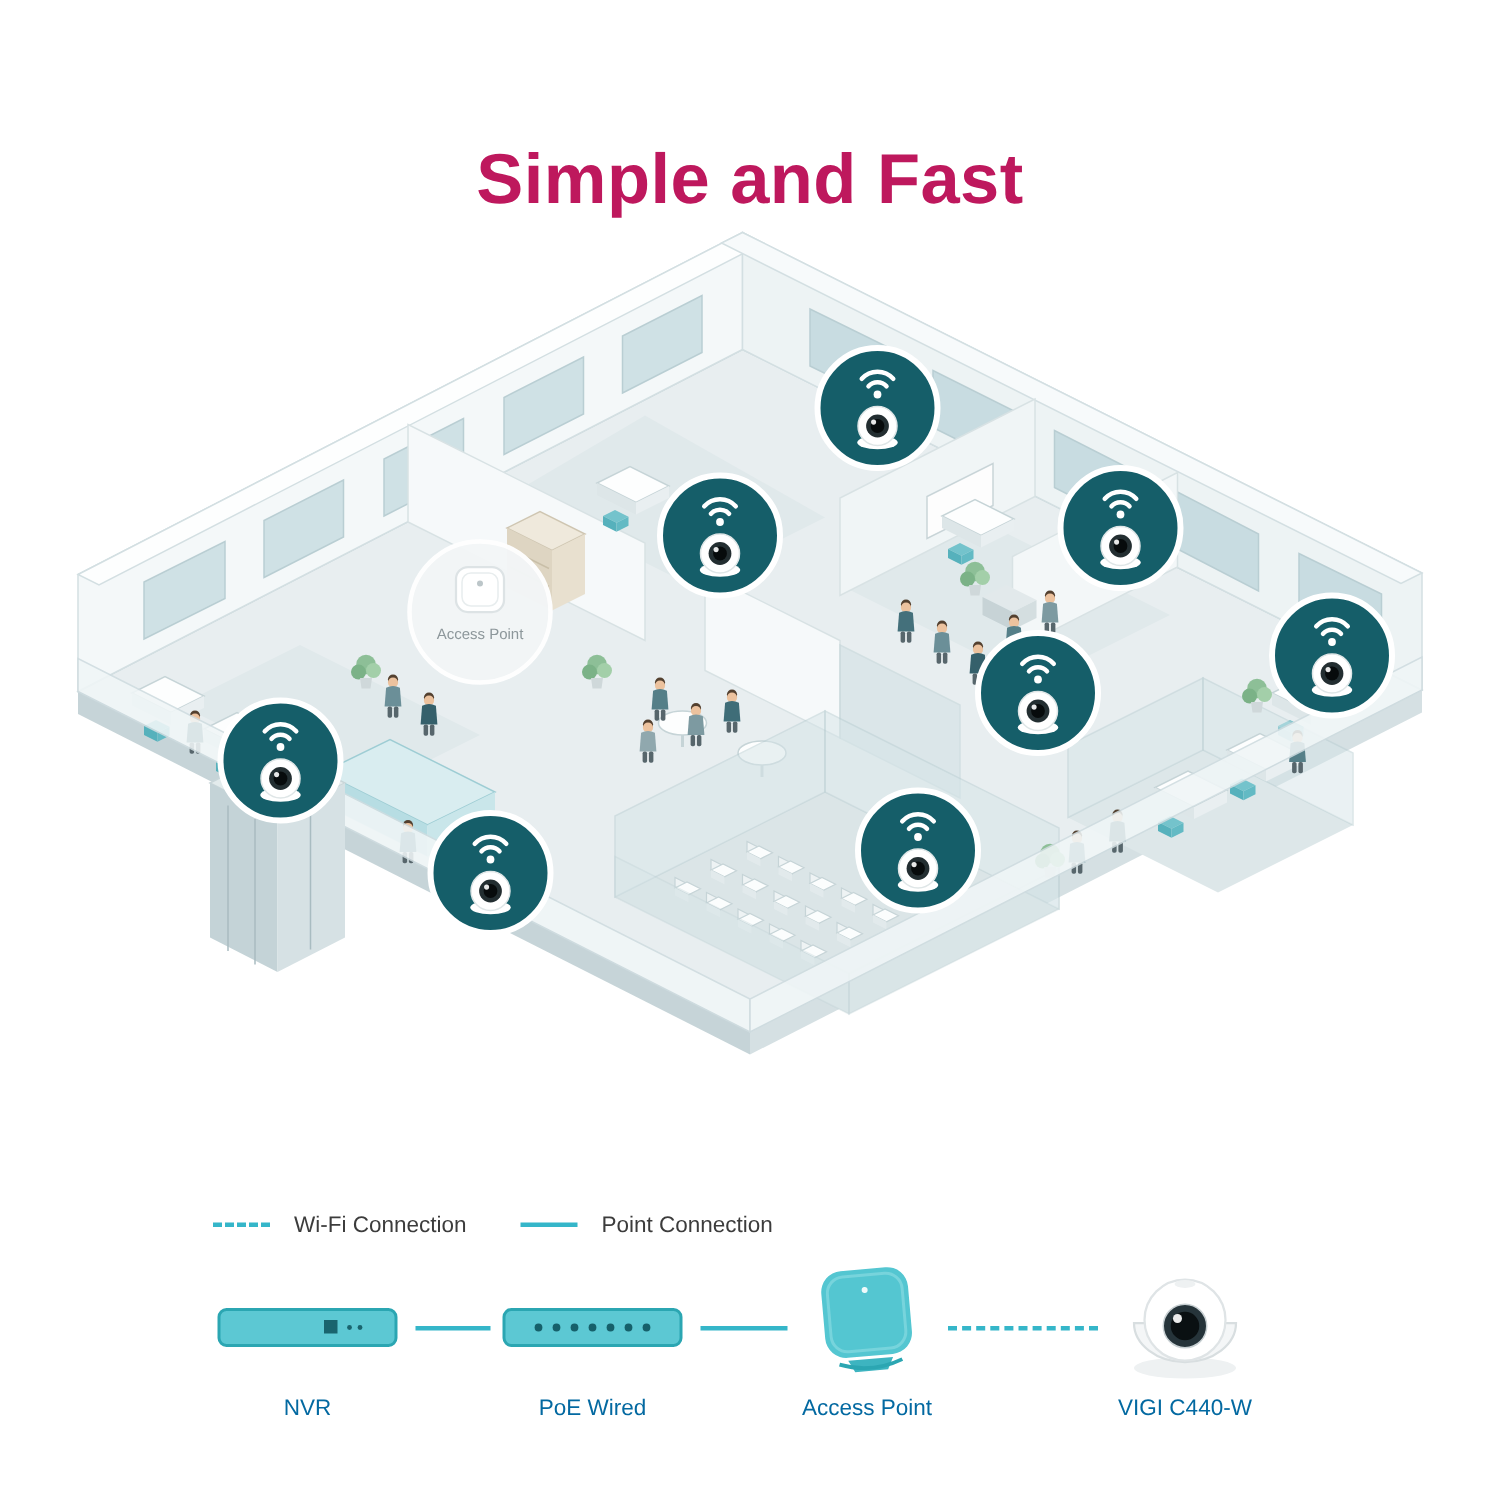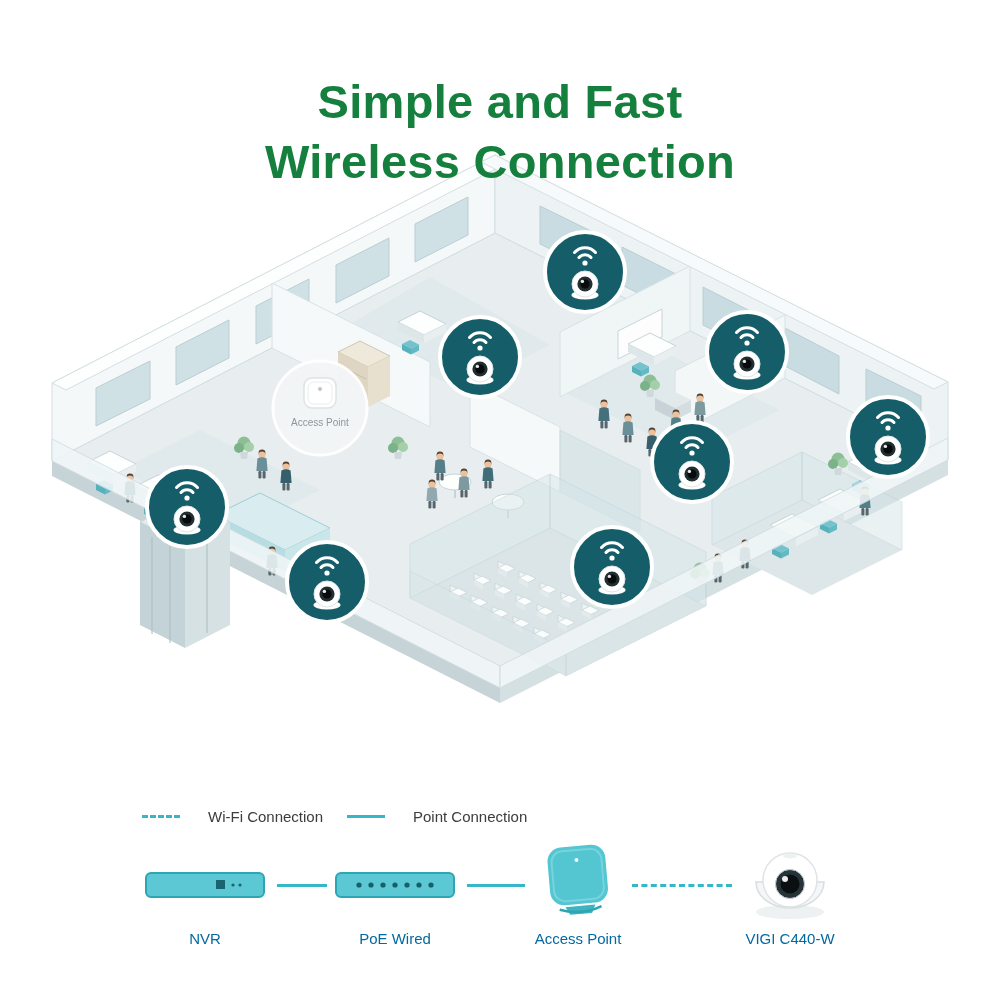--- a/index.html
+++ b/index.html
@@ -6,26 +6,26 @@
   html, body { margin: 0; padding: 0; }
   body {
     width: 1000px; height: 1000px;
     position: relative;
     background: #ffffff;
     font-family: "Liberation Sans", sans-serif;
     overflow: hidden;
   }
   .scene { position: absolute; top: 0; left: 0; }
   .title {
-    position: absolute; top: 72px; left: 0; width: 100%;
+    position: absolute; top: 89px; left: 0; width: 100%;
     text-align: center;
-    font-size: 47px; font-weight: 700; color: #15803d;
+    font-size: 47px; font-weight: 700; color: #be185d;
     line-height: 1.28; letter-spacing: 0.3px;
   }
-  .sample { position: absolute; display: flex; align-items: center; gap: 28px; height: 20px; }
+  .sample { position: absolute; display: flex; align-items: center; gap: 16px; height: 20px; }
   .line-dashed { width: 38px; height: 0; border-top: 3px dashed #35b6c9; }
   .line-solid  { width: 38px; height: 0; border-top: 3px solid #35b6c9; }
   .legend-text { font-size: 15px; color: #3c3c3c; }
   .conn { position: absolute; height: 0; top: 884px; }
   .conn.solid  { border-top: 3px solid #35b6c9; }
   .conn.dashed { border-top: 3px dashed #35b6c9; }
   .dev { position: absolute; }
   .dev-label { position: absolute; width: 160px; text-align: center; font-size: 15px; color: #0369a1; top: 930px; }
 </style>
 </head>
@@ -246,21 +246,20 @@
     <use href="#cam-badge" x="888" y="437"></use>
     <use href="#cam-badge" x="692" y="462"></use>
     <use href="#cam-badge" x="187" y="507"></use>
     <use href="#cam-badge" x="327" y="582"></use>
     <use href="#cam-badge" x="612" y="567"></use>
   </g>
 </svg>
 
 <div class="title">
   <div>Simple and Fast</div>
-  <div>Wireless Connection</div>
 </div>
 
 <div class="sample" style="left:142px; top:806px">
   <span class="line-dashed"></span>
   <span class="legend-text">Wi-Fi Connection</span>
 </div>
 <div class="sample" style="left:347px; top:806px">
   <span class="line-solid"></span>
   <span class="legend-text">Point Connection</span>
 </div>

